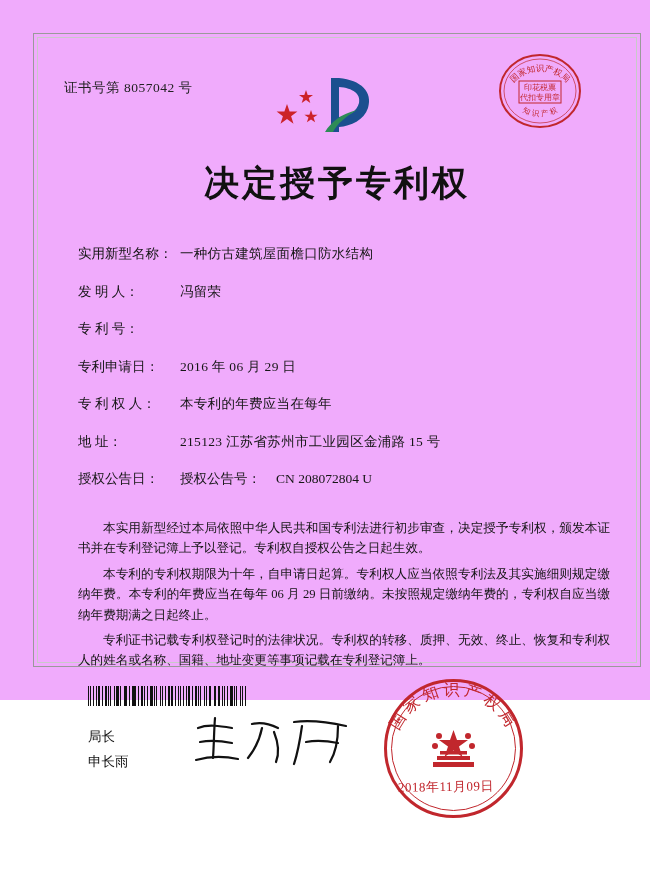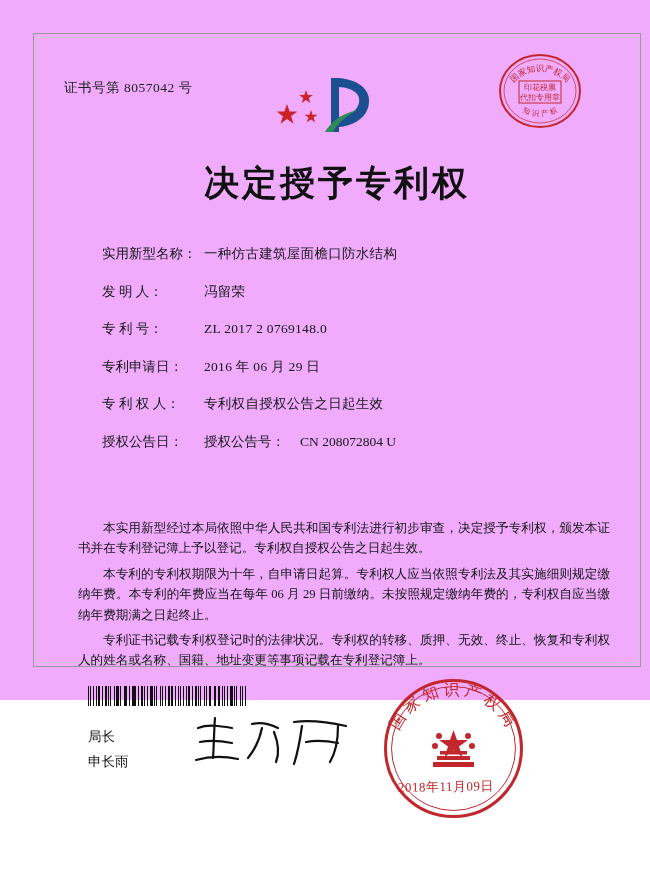--- a/index.html
+++ b/index.html
@@ -93,21 +93,20 @@
     margin-bottom: 19.5px;
     font-size: 13.5px;
     font-family: "Liberation Serif", serif;
     color: #161616;
   }
   .field-label {
     width: 102px;
     flex: none;
     letter-spacing: 0px;
     white-space: nowrap;
-    margin-left: 24px;
   }
   .field-value {
     flex: 1;
     white-space: nowrap;
     letter-spacing: 0.3px;
   }
   .field-row.split .field-value {
     flex: none;
     width: 250px;
   }
@@ -252,29 +251,32 @@
     <div class="field-row">
       <div class="field-label">实用新型名称：</div>
       <div class="field-value">一种仿古建筑屋面檐口防水结构</div>
     </div>
     <div class="field-row">
       <div class="field-label">发 明 人：</div>
       <div class="field-value">冯留荣</div>
     </div>
     <div class="field-row">
       <div class="field-label">专 利 号：</div>
-      <div class="field-value">ZL 2017 2 0769148.0</div>
     </div>
     <div class="field-row">
       <div class="field-label">专利申请日：</div>
       <div class="field-value">2016 年 06 月 29 日</div>
     </div>
     <div class="field-row">
       <div class="field-label">专 利 权 人：</div>
-      <div class="field-value">专利权自授权公告之日起生效</div>
+      <div class="field-value">本专利的年费应当在每年</div>
+    </div>
+    <div class="field-row">
+      <div class="field-label">地 址：</div>
+      <div class="field-value">215123 江苏省苏州市工业园区金浦路 15 号</div>
     </div>
     <div class="field-row split">
       <div class="field-label">授权公告日：</div>
       <div class="field-label2">授权公告号：</div>
       <div class="field-value2">CN 208072804 U</div>
     </div>
   </div>
 
   <div class="paragraphs">
     <p>本实用新型经过本局依照中华人民共和国专利法进行初步审查，决定授予专利权，颁发本证书并在专利登记簿上予以登记。专利权自授权公告之日起生效。</p>

